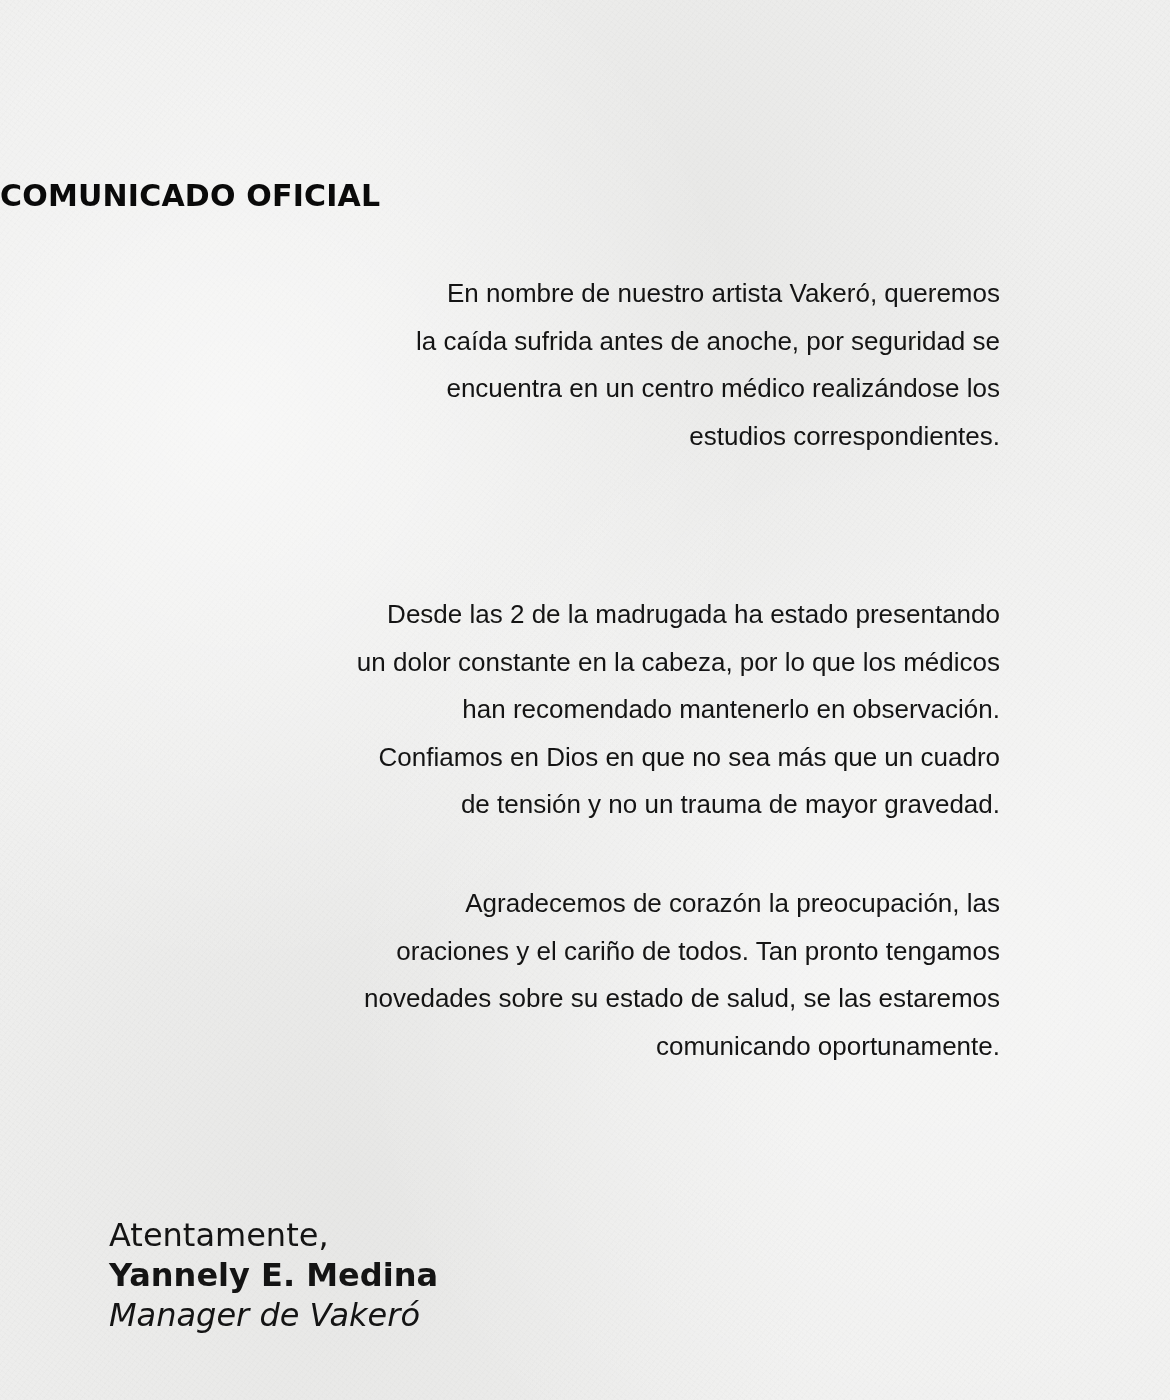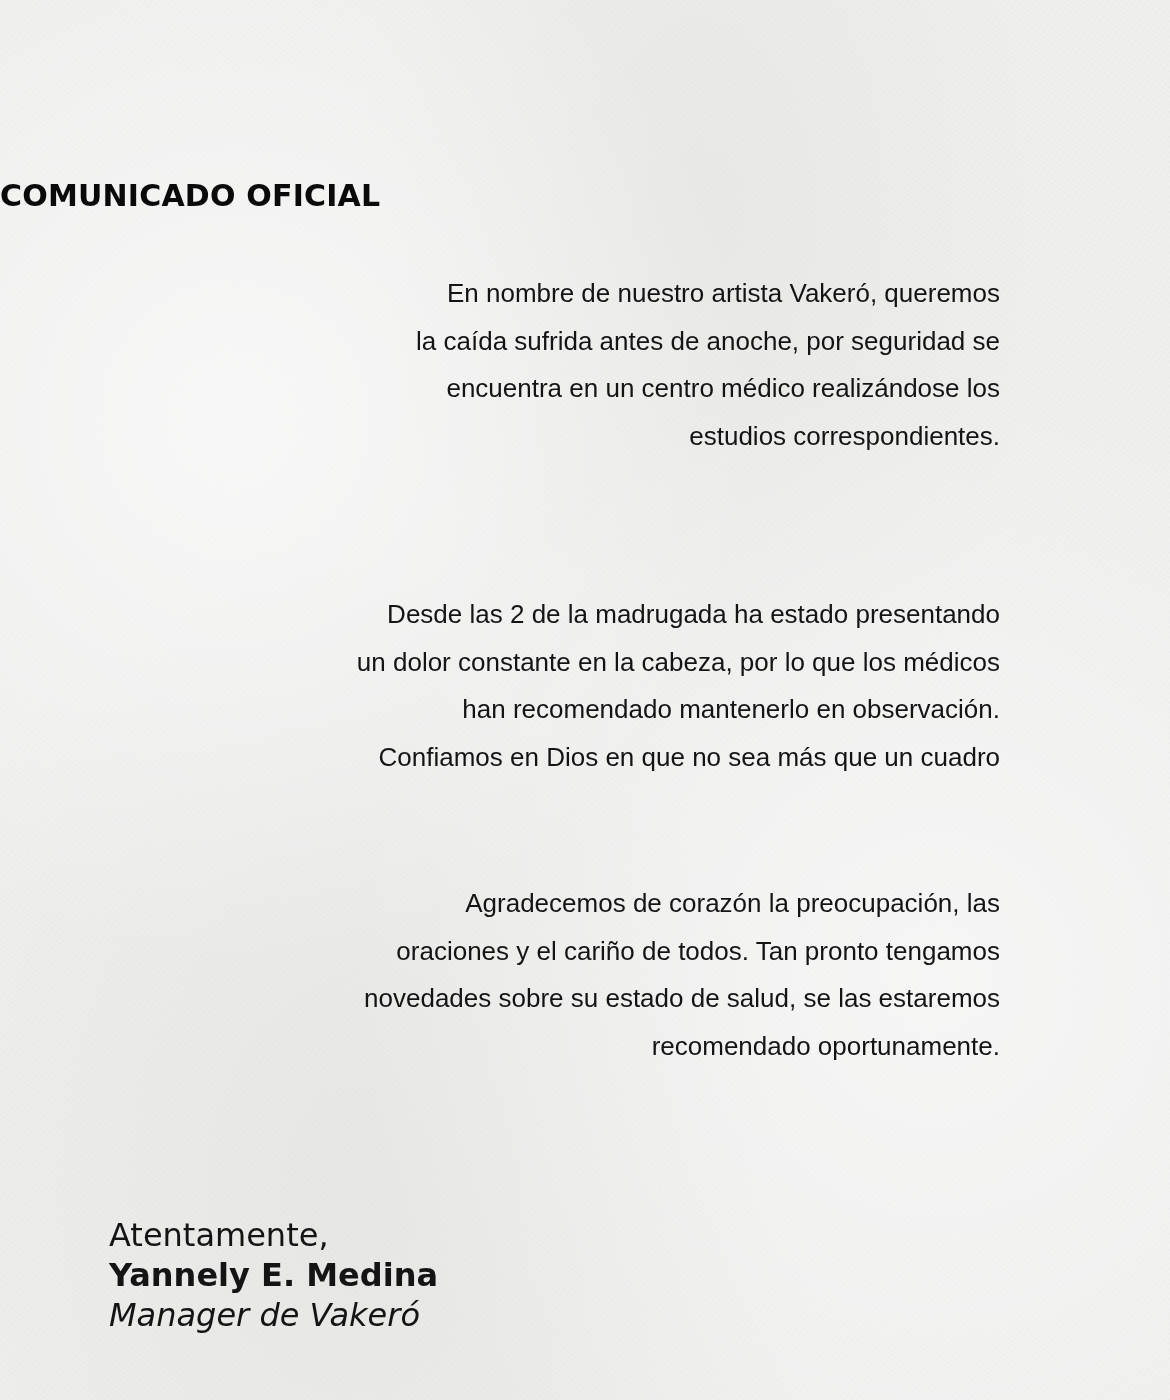--- a/index.html
+++ b/index.html
@@ -82,27 +82,28 @@
     <span class="line">la caída sufrida antes de anoche, por seguridad se</span>
     <span class="line">encuentra en un centro médico realizándose los</span>
     <span class="line">estudios correspondientes.</span>
   </p>
 
   <p class="para p2">
     <span class="line">Desde las 2 de la madrugada ha estado presentando</span>
     <span class="line">un dolor constante en la cabeza, por lo que los médicos</span>
     <span class="line">han recomendado mantenerlo en observación.</span>
     <span class="line">Confiamos en Dios en que no sea más que un cuadro</span>
+    <span class="line">de tensión y no un trauma de mayor gravedad.</span>
   </p>
 
   <p class="para p3">
     <span class="line">Agradecemos de corazón la preocupación, las</span>
     <span class="line">oraciones y el cariño de todos. Tan pronto tengamos</span>
     <span class="line">novedades sobre su estado de salud, se las estaremos</span>
-    <span class="line">recomendado oportunamente.</span>
+    <span class="line">comunicando oportunamente.</span>
   </p>
 
   <div class="signature">
     <span class="closing">Atentamente,</span>
     <span class="name">Yannely E. Medina</span>
     <span class="role">Manager de Vakeró</span>
   </div>
 
 </div>
 

